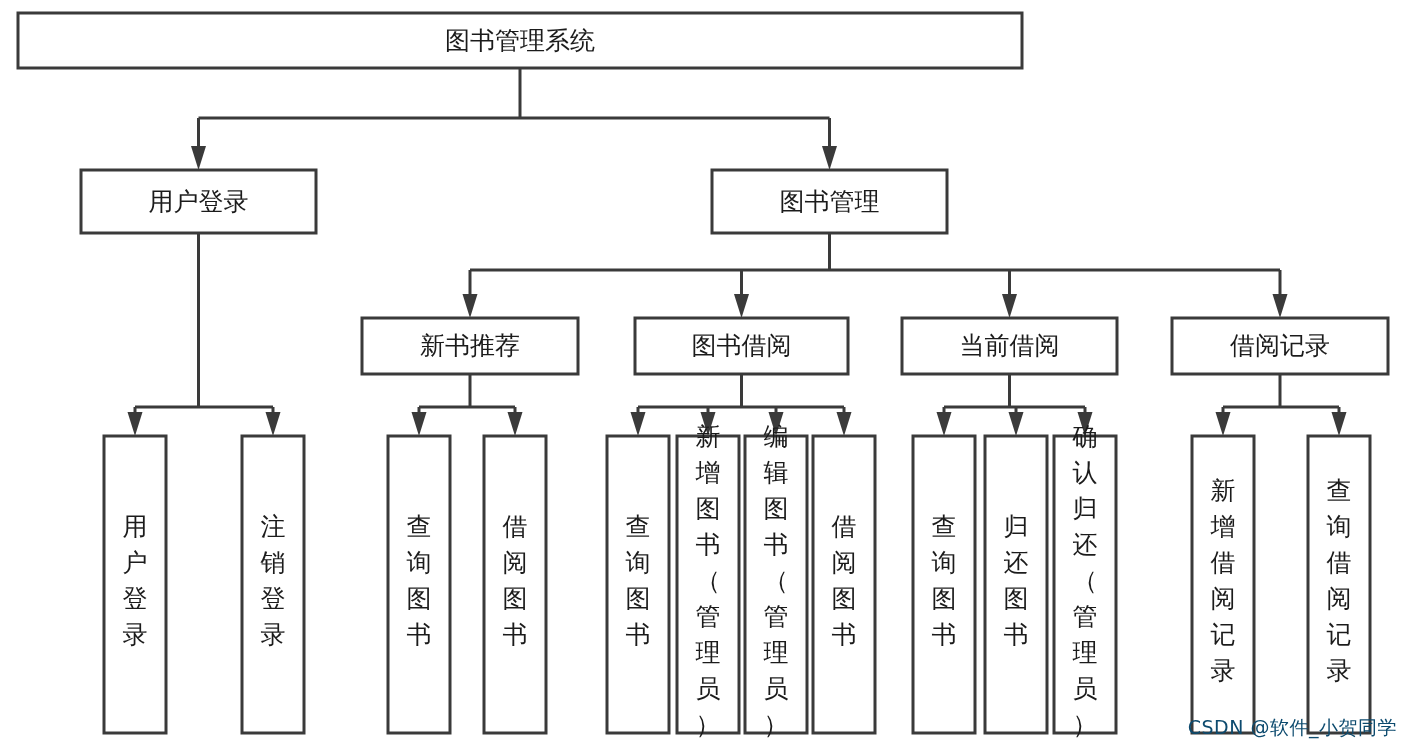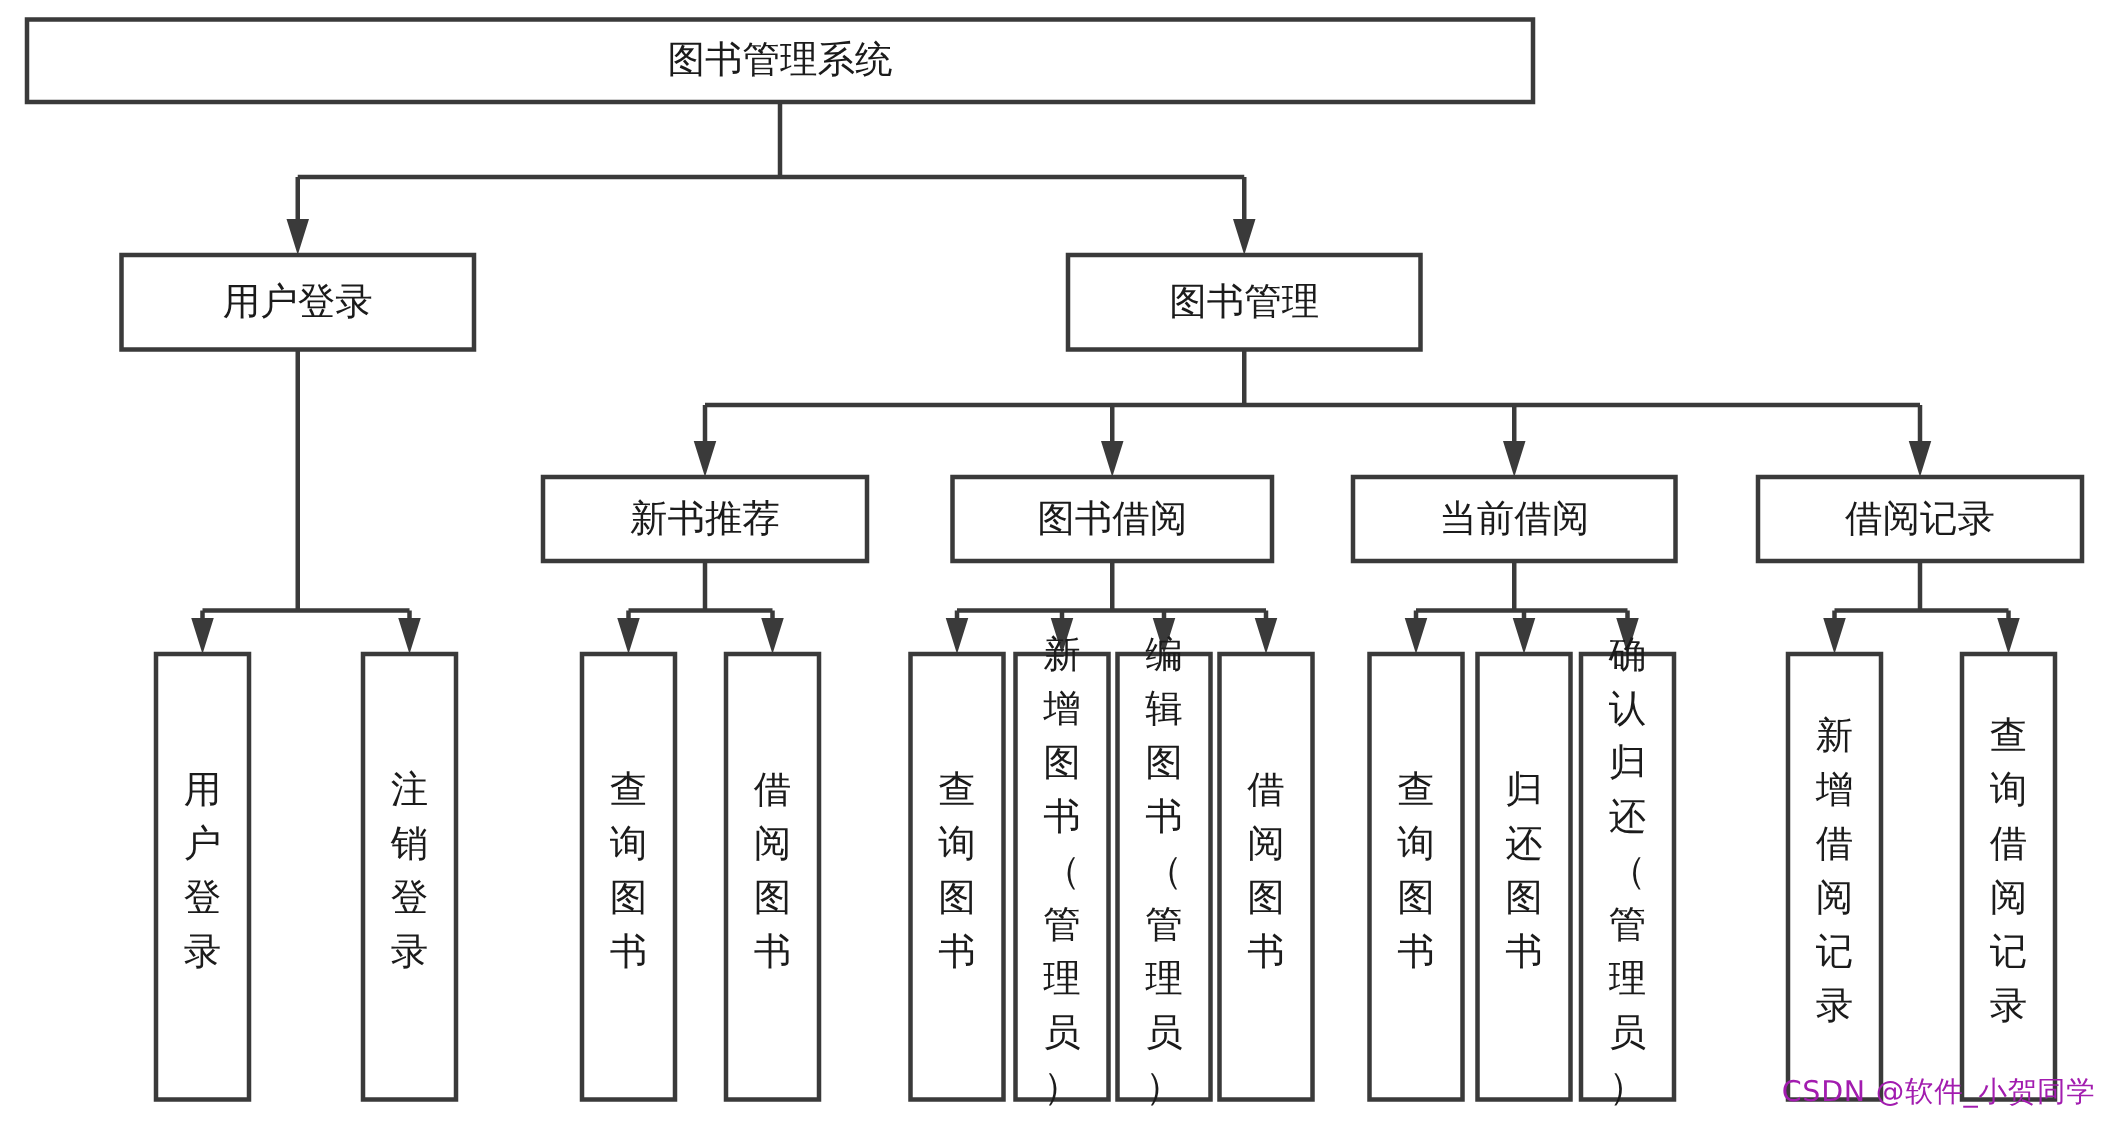--- a/index.html
+++ b/index.html
@@ -52,21 +52,21 @@
     font-family: "DejaVu Sans", "Liberation Sans", sans-serif;
     font-size: 25px;
     text-anchor: middle;
   }
   .watermark {
     position: absolute;
     right: 8px;
     bottom: 6px;
     font-family: "DejaVu Sans", "Liberation Sans", sans-serif;
     font-size: 19px;
-    color: #a21caf;
+    color: #0c4a6e;
     white-space: nowrap;
     letter-spacing: 0.5px;
   }
 </style>
 </head>
 <body>
 
 <div id="diagram-root">
   <svg id="flowchart" viewBox="0 0 1405 747">
     <g id="edges-layer">

